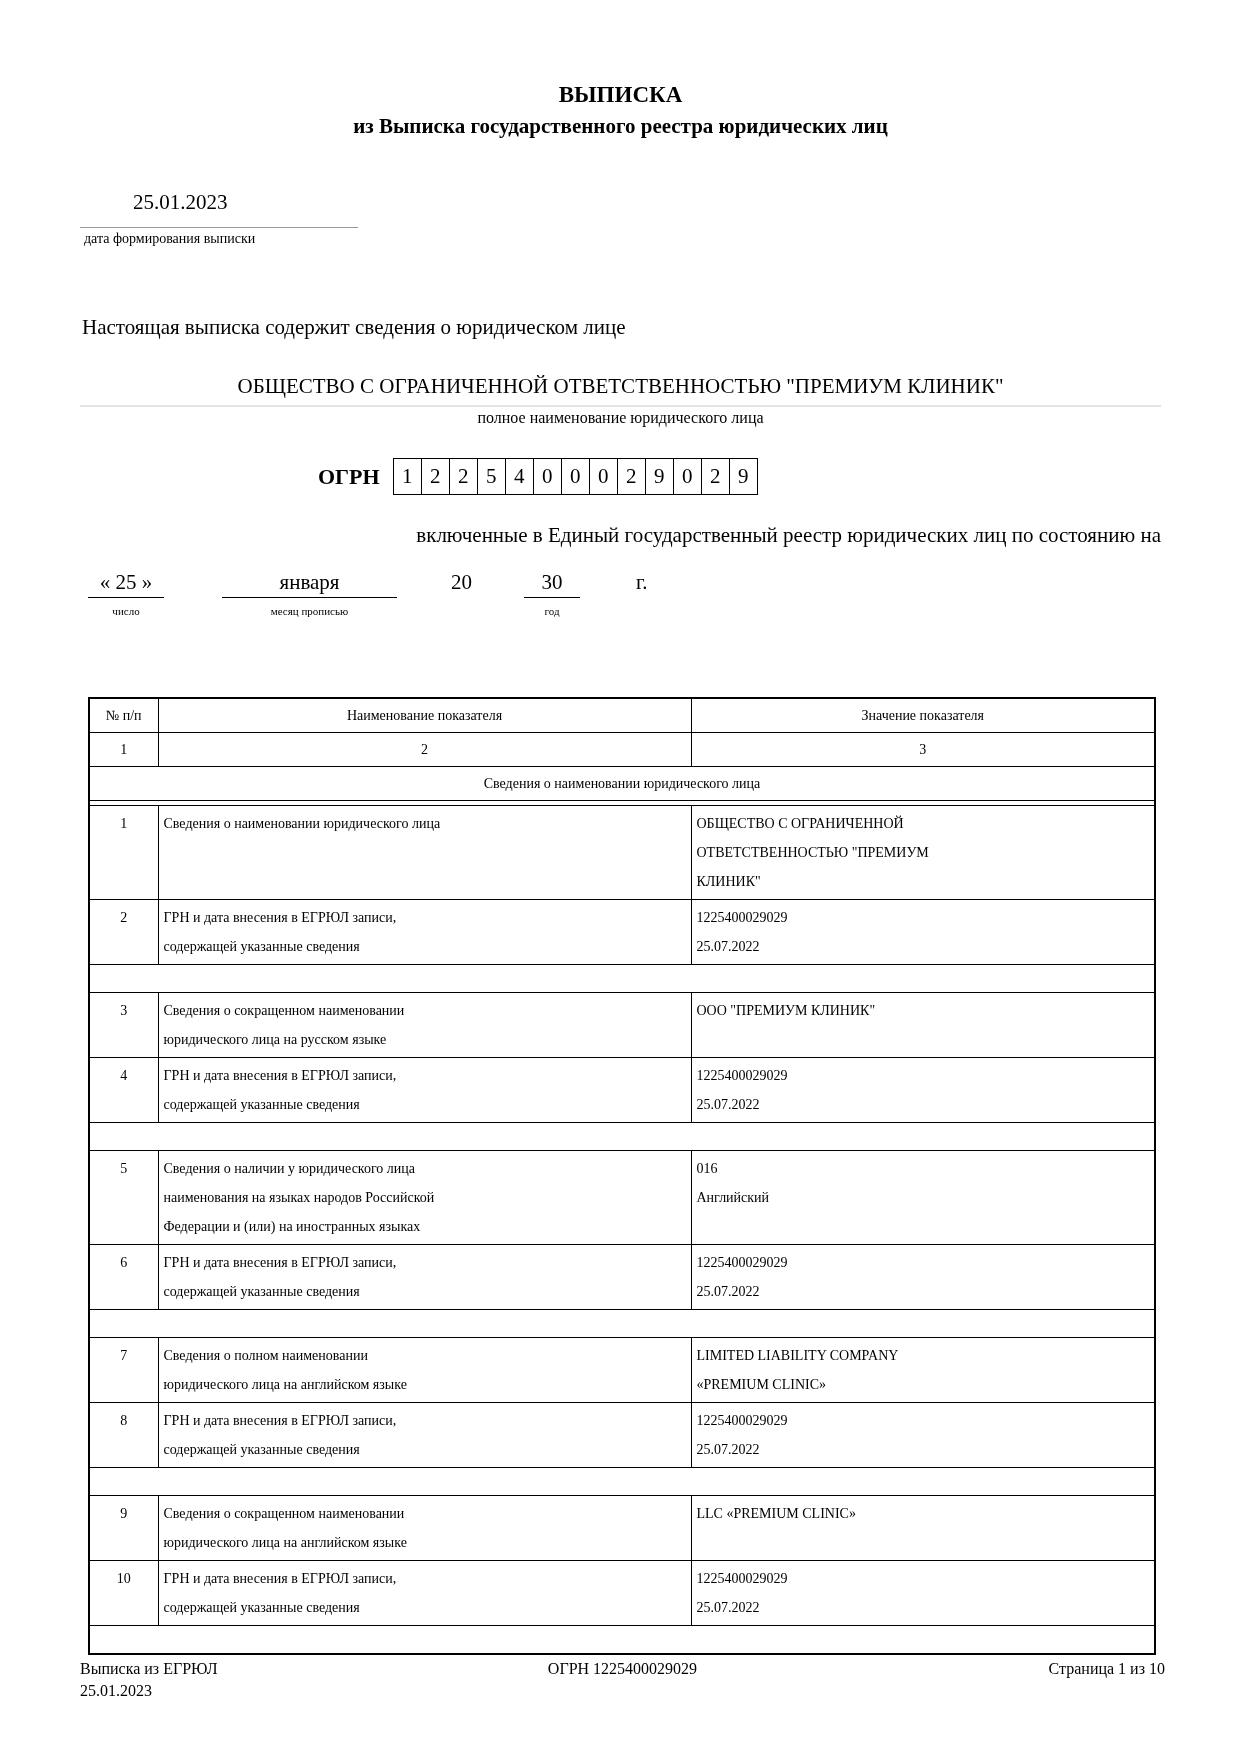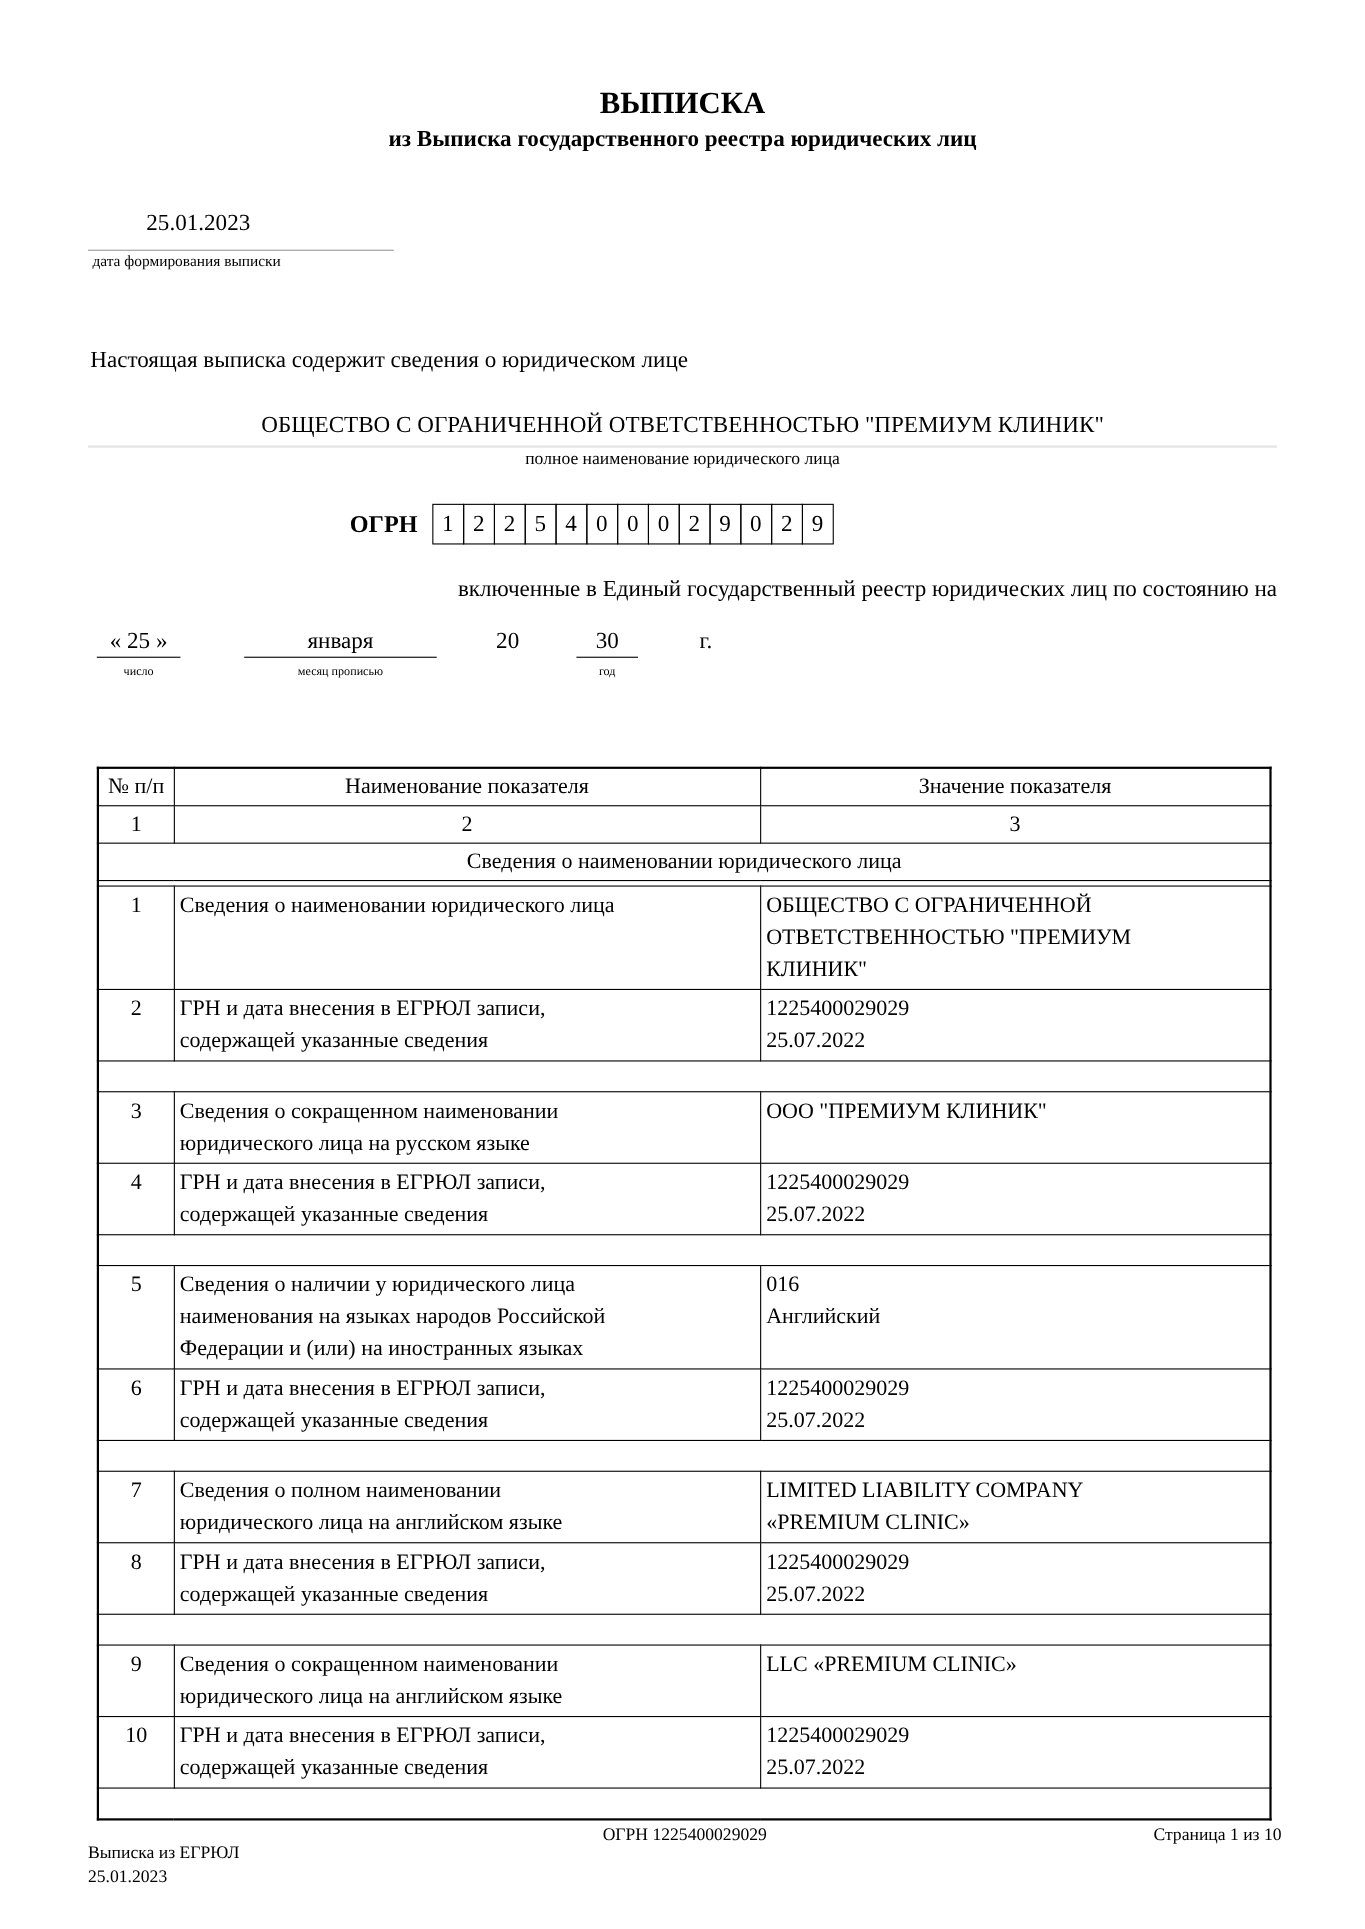--- a/index.html
+++ b/index.html
@@ -5,21 +5,21 @@
   * { margin: 0; padding: 0; box-sizing: border-box; }
   html, body { background: #fff; }
   body {
     width: 1241px; height: 1754px;
     font-family: "Liberation Serif", "DejaVu Serif", serif;
     color: #000;
   }
   .page { position: relative; width: 1241px; height: 1754px; overflow: hidden; }
 
   .title-block { text-align: center; padding-top: 80px; }
-  .doc-title { font-size: 28px; font-weight: bold; line-height: 30px; font-family: Liberation Serif, serif; }
+  .doc-title { font-size: 23px; font-weight: bold; line-height: 30px; font-family: Liberation Serif, serif; }
   .doc-subtitle { font-size: 21px; font-weight: bold; line-height: 32px; }
 
   .form-date-block { margin: 46px 0 0 80px; width: 278px; }
   .form-date-value { font-size: 21px; line-height: 28px; padding-left: 53px; }
   .form-date-label {
     margin-top: 11px; border-top: 1px solid #999;
     font-size: 14px; line-height: 20px; padding: 1px 0 0 4px;
   }
 
   .intro-line { margin: 64px 80px 0 82px; font-size: 21px; line-height: 28px; }
@@ -49,21 +49,21 @@
   .asof-month { min-width: 175px; margin-left: 16px; }
   .asof-century { margin: 0 10px 0 12px; line-height: 30px; }
   .asof-year { min-width: 56px; }
   .asof-suffix { margin-left: 14px; line-height: 30px; }
 
   table.main {
     margin: 76px 0 0 88px;
     border-collapse: collapse;
     width: 1066px;
     table-layout: fixed;
-    font-size: 20px;
+    font-size: 14px;
     font-family: Liberation Serif, serif;
   }
   table.main col.c1 { width: 69px; }
   table.main col.c2 { width: 533px; }
   table.main col.c3 { width: 464px; }
   table.main th, table.main td {
     border: 1px solid #000;
     line-height: 29px;
     vertical-align: top;
     font-weight: normal;
@@ -74,21 +74,21 @@
   td.section-title { text-align: center; font-weight: bold; padding: 2px 4px; }
   td.num { text-align: center; padding: 3px 4px; }
   td.name, td.value { text-align: left; padding: 3px 2px 3px 5px; white-space: pre-line; }
   tr.gap td { height: 28px; padding: 0; }
   tr.gap-thin td { height: 5px; padding: 0; }
 
   .footer {
     position: absolute; left: 80px; right: 76px; top: 1658px;
     font-size: 16px; line-height: 22px;
   }
-  .footer-left { position: absolute; left: 0; top: 16px; }
+  .footer-left { position: absolute; left: 0; top: 0; }
   .footer-center { position: absolute; left: 0; right: 0; top: 0; text-align: center; }
   .footer-right { position: absolute; right: 0; top: 0; text-align: right; }
 </style>
 </head>
 <body>
 
 <div class="page">
 
   <div class="title-block">
     <div class="doc-title">ВЫПИСКА</div>

